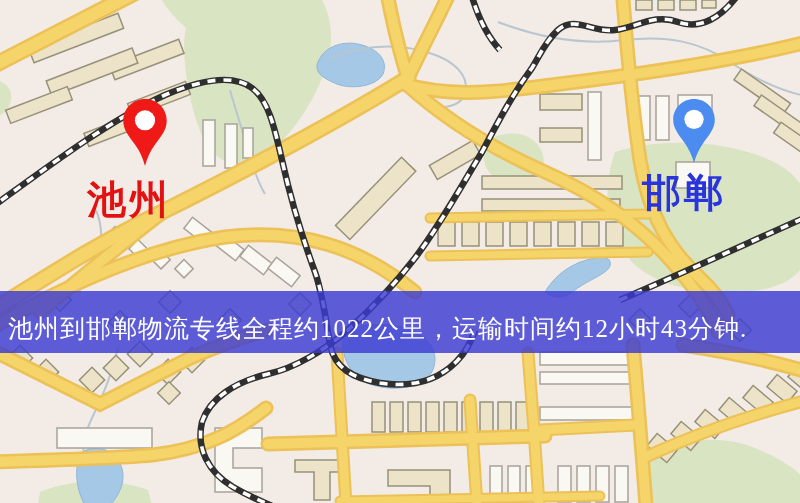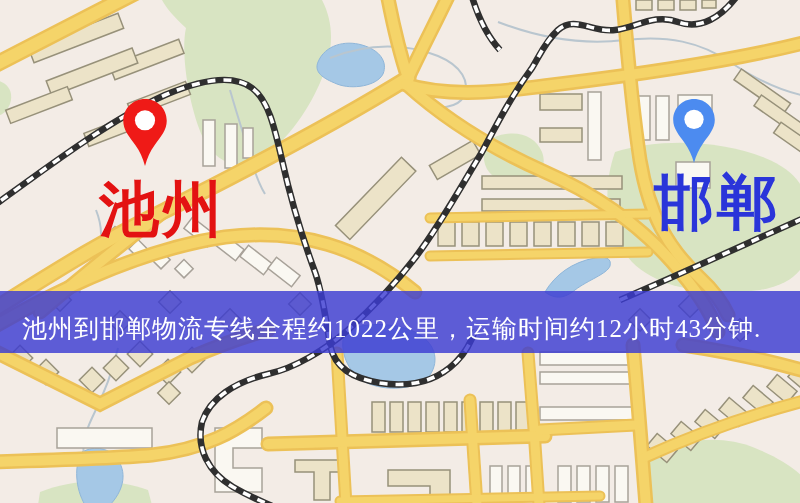--- a/index.html
+++ b/index.html
@@ -17,27 +17,27 @@
   .rail-base{fill:none;stroke:var(--railway);stroke-width:6.5;}
   .rail-dash{fill:none;stroke:#ffffff;stroke-width:3.6;stroke-dasharray:8 8;}
   .road-c{fill:none;stroke:var(--road_casing);stroke-linecap:round;}
   .road-f{fill:none;stroke:var(--road);stroke-linecap:round;}
   .bld{fill:var(--building);stroke:var(--building_outline);stroke-width:1.5;}
   .bldw{fill:var(--building_white);stroke:var(--building_white_outline);stroke-width:1.5;}
   .park{fill:var(--park);}
   .water{fill:var(--water);stroke:var(--water_outline);stroke-width:1;}
   .contour{fill:none;stroke:#b9c6cf;stroke-width:2;}
   .pin{position:absolute;}
-  .city-label{position:absolute;font-weight:bold;font-size:60px;line-height:1;letter-spacing:3px;
-              text-shadow:0 0 1px rgba(255,255,255,.4);margin-left:12px;}
+  .city-label{position:absolute;font-weight:bold;font-size:39px;line-height:1;letter-spacing:3px;
+              text-shadow:0 0 1px rgba(255,255,255,.4);}
   .city-label.origin{left:87px;top:180px;color:var(--origin_label);}
   .city-label.dest{left:642px;top:173px;color:var(--destination_label);}
   .banner{position:absolute;left:0;top:291px;width:800px;height:62px;background:var(--banner_bg);
           display:flex;align-items:center;}
-  .banner span{color:var(--banner_text);font-size:25px;padding-left:22px;white-space:nowrap;letter-spacing:1px;margin-top:12px;}
+  .banner span{color:var(--banner_text);font-size:25px;padding-left:8px;white-space:nowrap;letter-spacing:1px;margin-top:12px;}
 </style>
 </head>
 <body>
 
 <div class="stage">
 
   <svg class="map" width="800" height="503" viewBox="0 0 800 503">
 
     <g>
       <path class="park" d="M162 0 L322 0 C335 25 333 52 322 78 C310 108 288 140 262 158 C238 172 215 162 203 138 C190 110 180 55 186 28 C175 18 166 8 162 0 Z"></path>

